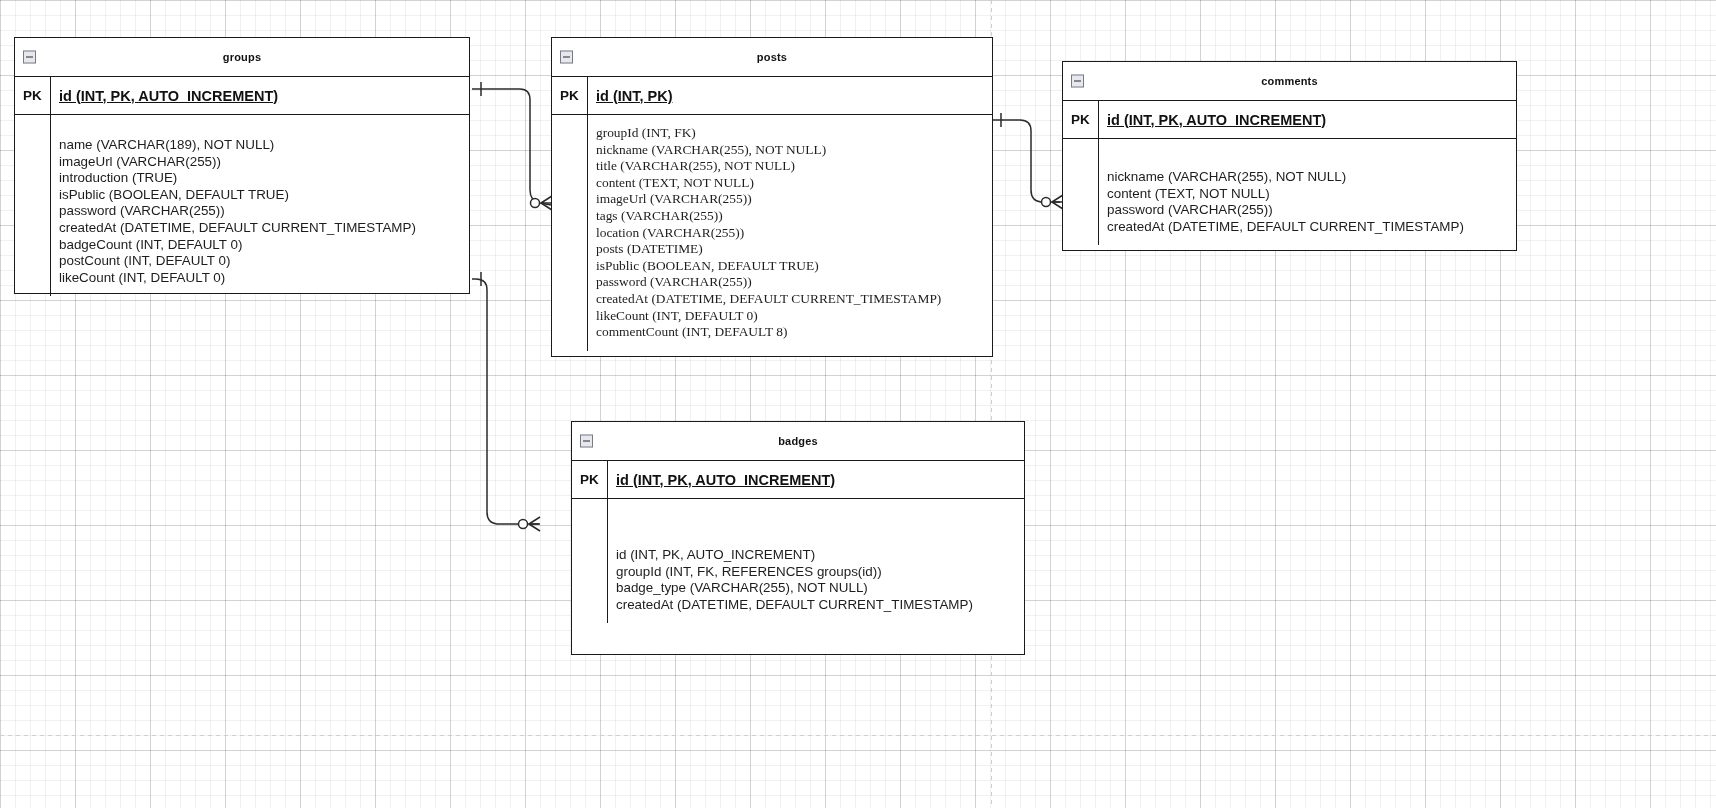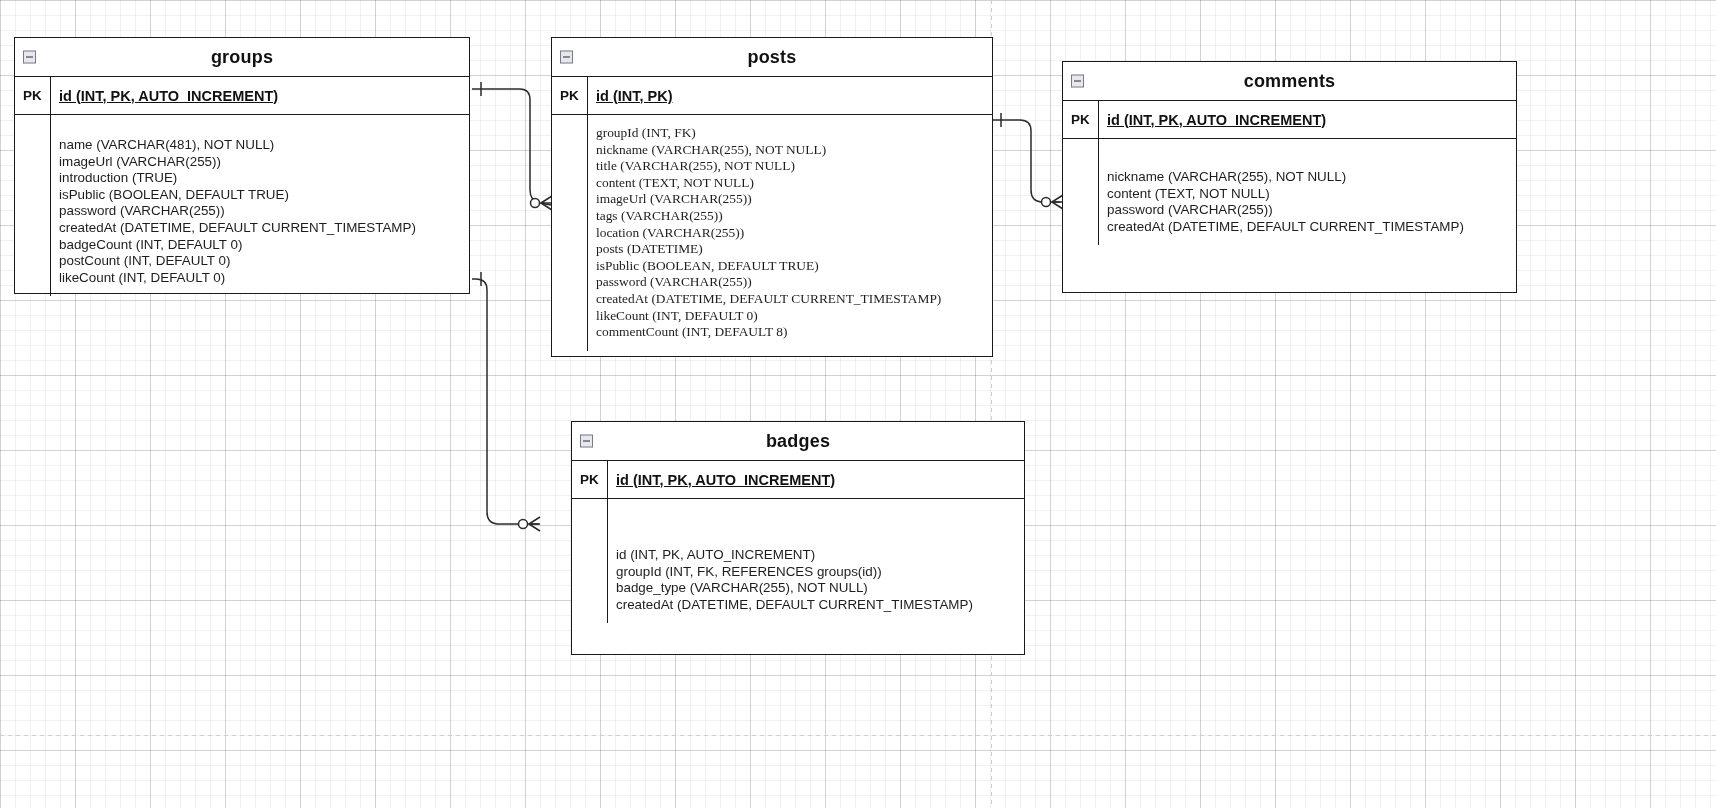--- a/index.html
+++ b/index.html
@@ -35,21 +35,21 @@
     background:#ffffff;
     border:1.6px solid #1a1a1a;
     box-sizing:border-box;
     z-index:5;
   }
   .ent-title{
     position:relative;
     height:38px;
     border-bottom:1.6px solid #1a1a1a;
     display:flex;align-items:center;justify-content:center;
-    font-weight:bold;font-size:18px;color:#111;
+    font-weight:bold;font-size:11px;color:#111;
     letter-spacing:0.2px;
   }
   .collapse-icon{
     position:absolute;left:8px;top:50%;transform:translateY(-50%);
     width:13px;height:13px;
     border:1px solid #7a7a86;
     background:#e7e7ee;
     display:flex;align-items:center;justify-content:center;
     box-sizing:border-box;
   }
@@ -138,21 +138,21 @@
         </span>
       <span>groups</span>
     </div>
     <div class="ent-body">
       <div class="key-col">
         <div class="pk-cell">PK</div>
       </div>
       <div class="fields-col">
         <div class="pk-row">id (INT, PK, AUTO_INCREMENT)</div>
         <div class="attr-list">
-          <div class="attr">name (VARCHAR(481), NOT NULL)</div>
+          <div class="attr">name (VARCHAR(189), NOT NULL)</div>
           <div class="attr">imageUrl (VARCHAR(255))</div>
           <div class="attr">introduction  (TRUE)</div>
           <div class="attr">isPublic (BOOLEAN, DEFAULT TRUE)</div>
           <div class="attr">password (VARCHAR(255))</div>
           <div class="attr">createdAt (DATETIME, DEFAULT CURRENT_TIMESTAMP)</div>
           <div class="attr">badgeCount (INT, DEFAULT 0)</div>
           <div class="attr">postCount (INT, DEFAULT 0)</div>
           <div class="attr">likeCount (INT, DEFAULT 0)</div>
         </div>
       </div>
@@ -184,21 +184,21 @@
           <div class="attr">isPublic (BOOLEAN, DEFAULT TRUE)</div>
           <div class="attr">password (VARCHAR(255))</div>
           <div class="attr">createdAt (DATETIME, DEFAULT CURRENT_TIMESTAMP)</div>
           <div class="attr">likeCount (INT, DEFAULT 0)</div>
           <div class="attr">commentCount (INT, DEFAULT 8)</div>
         </div>
       </div>
     </div>
   </div>
 
-  <div class="entity" style="left:1062px;top:61px;width:455px;height:232px;">
+  <div class="entity" style="left:1062px;top:61px;width:455px;height:190px;">
     <div class="ent-title">
       <span class="collapse-icon">
           <i></i>
         </span>
       <span>comments</span>
     </div>
     <div class="ent-body">
       <div class="key-col">
         <div class="pk-cell">PK</div>
       </div>

